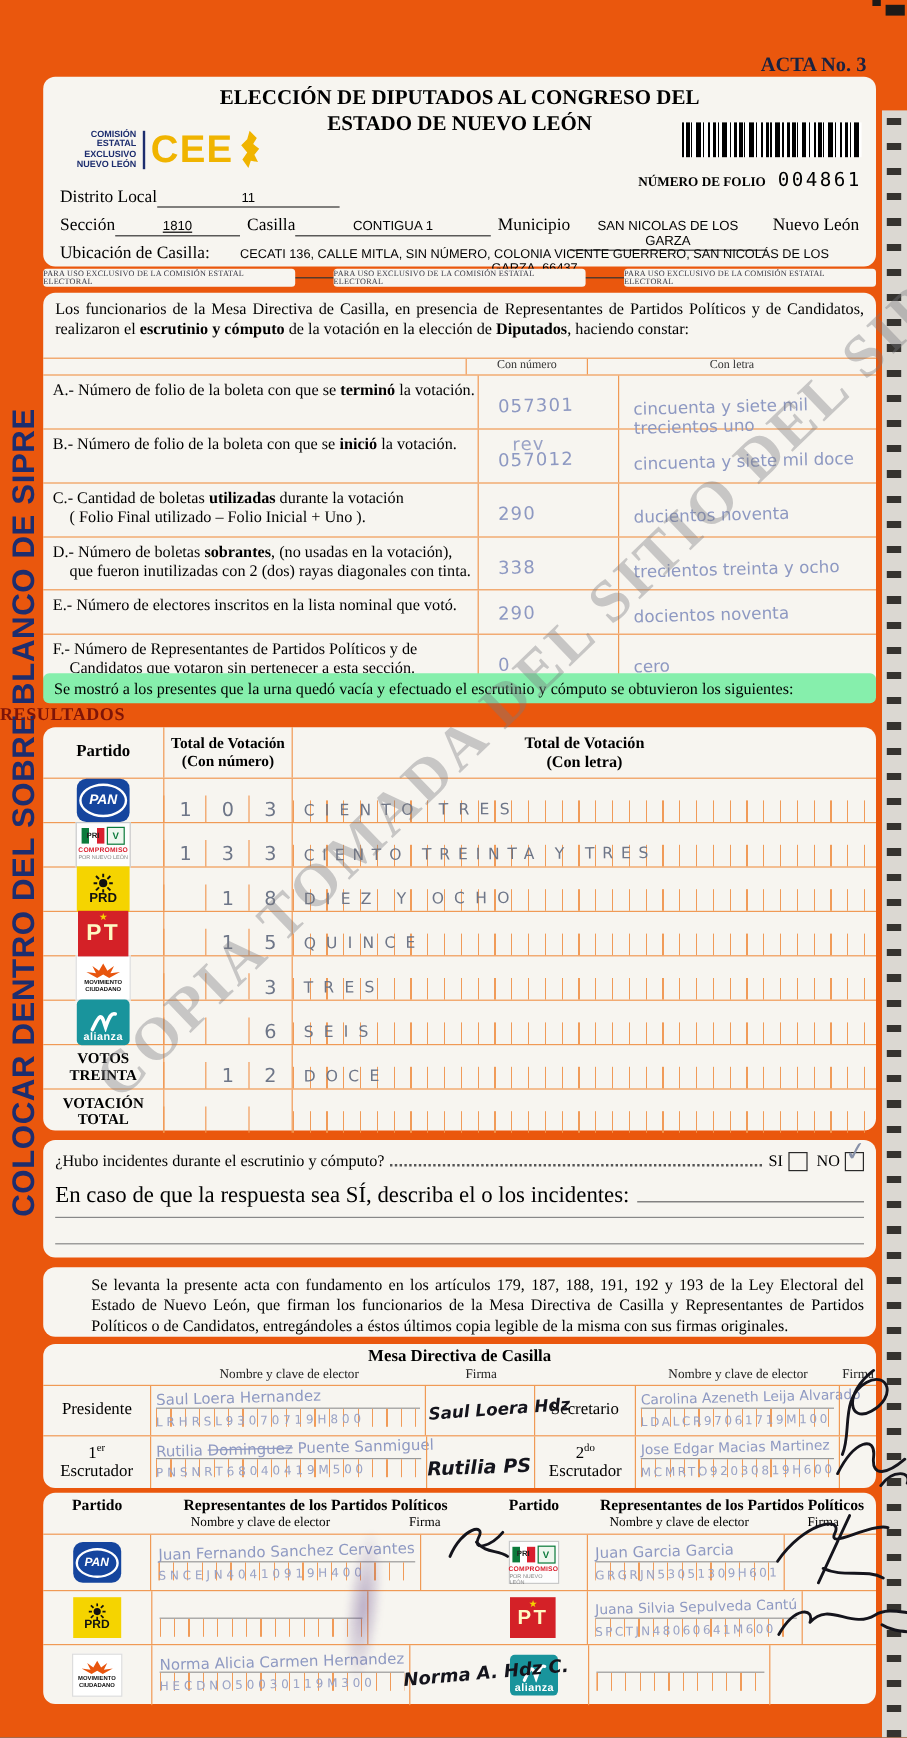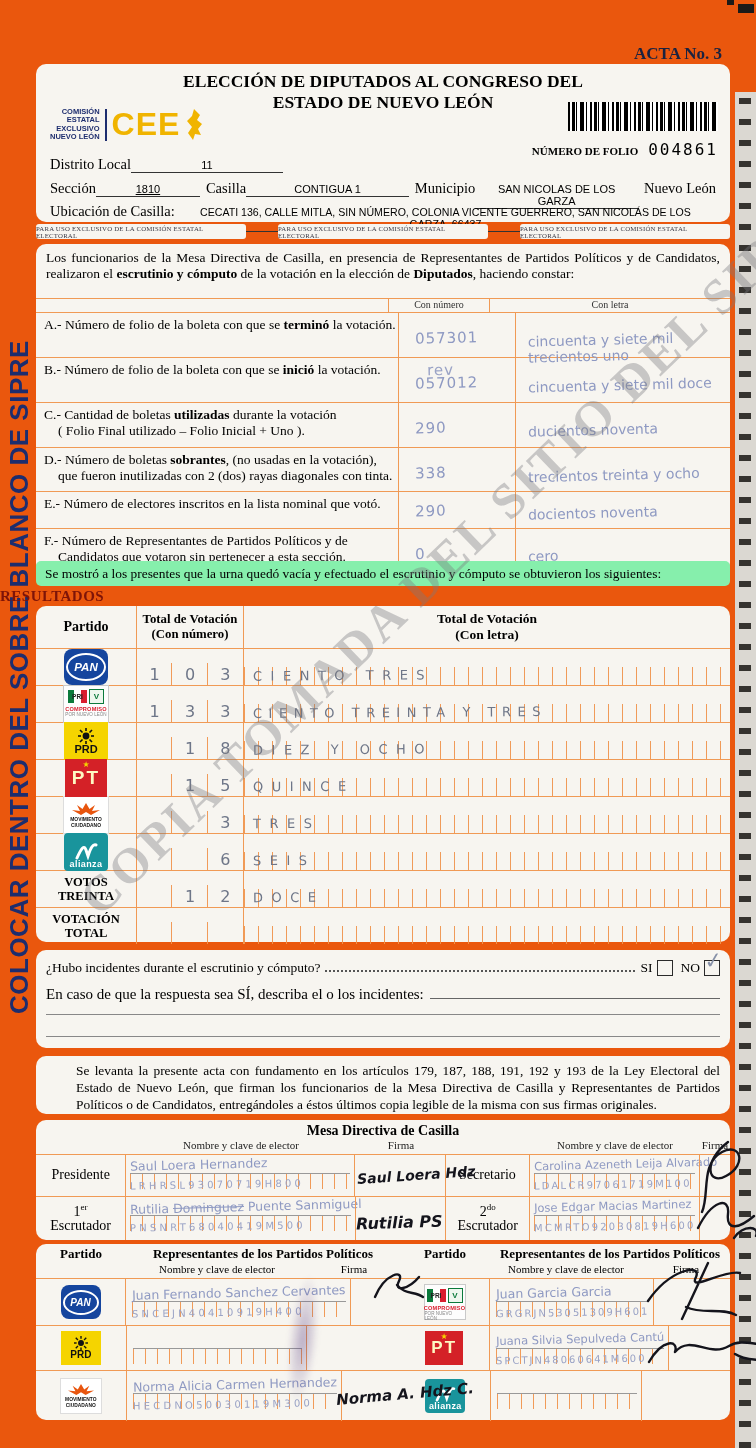--- a/index.html
+++ b/index.html
@@ -20,21 +20,21 @@
   .pencil-scribble{position:absolute;left:40px;top:72px;opacity:.5;}
 
   
   .ink{font-family:"DejaVu Sans",sans-serif;color:#8e99c2;transform:rotate(-1.5deg);display:inline-block;}
   .pencil{font-family:"DejaVu Sans",sans-serif;color:#6e7688;}
   .sigtxt{font-family:"DejaVu Sans",sans-serif;font-style:italic;font-weight:bold;color:#14141c;display:inline-block;}
   svg.sig path{fill:none;stroke:#14141c;stroke-width:2.4;stroke-linecap:round;stroke-linejoin:round;}
 
   
   .hd-title{ text-align:center;font:bold 17.5px "Liberation Serif",serif;line-height:1.2;padding-top:7px;}
-  .org{position:absolute;left:14px;top:42px;display:flex;align-items:center;gap:5px;}
+  .org{position:absolute;left:28px;top:42px;display:flex;align-items:center;gap:5px;}
   .org-lines{font:bold 7.5px "Liberation Sans",sans-serif;color:#1d2d6e;text-align:right;line-height:1.1;}
   .org-div{width:2px;height:32px;background:#1d2d6e;}
   .org-cee{font:900 32px "Liberation Sans",sans-serif;color:#f0b400;letter-spacing:1px;}
   .subtitle{position:absolute;left:180px;top:106px;border:2px solid #1c1c1c;padding:2px 9px;
     font:bold 13.5px "Liberation Serif",serif;white-space:nowrap;}
   .barcode{position:absolute;right:12px;top:38px;width:150px;height:29px;
     background:repeating-linear-gradient(90deg,#000 0 2px,#fff 2px 4px,#000 4px 7px,#fff 7px 8px,#000 8px 9px,#fff 9px 12px,#000 12px 16px,#fff 16px 18px,#000 18px 19px,#fff 19px 22px);}
   .folio{position:absolute;right:12px;top:76px;display:flex;align-items:baseline;gap:10px;}
   .folio-label{font:bold 11px "Liberation Serif",serif;}
   .folio-num{font:16px "DejaVu Sans Mono",monospace;letter-spacing:2px;}
@@ -104,21 +104,21 @@
   .lg-mc{width:46px;height:38px;background:#fff;border:1px solid #ddd;display:flex;flex-direction:column;align-items:center;justify-content:center;gap:1px;}
   .mc-text{font:bold 4.9px "Liberation Sans",sans-serif;color:#111;text-align:center;line-height:1.15;}
   .lg-al{width:44px;height:38px;background:#19949c;border-radius:4px;display:flex;flex-direction:column;align-items:center;justify-content:flex-end;padding-bottom:2px;}
   .al-text{color:#fff;font:bold 9px "Liberation Sans",sans-serif;letter-spacing:.4px;line-height:1;}
 
   
   .inc-line1{display:flex;align-items:flex-end;padding:10px 10px 0 10px;font-size:13.5px;}
   .leader{flex:1;border-bottom:2px dotted #555;margin:0 5px 4px 5px;height:10px;}
   .chk{width:14px;height:14px;border:1.4px solid #2a2a2a;display:inline-block;margin-left:4px;position:relative;}
   .chk .mark{position:absolute;left:-1px;top:-13px;font:22px "DejaVu Sans",sans-serif;color:#8791a8;transform:rotate(-8deg);}
-  .inc-line2{display:flex;align-items:baseline;padding:10px 10px 0 10px;font-size:15px;}
+  .inc-line2{display:flex;align-items:baseline;padding:10px 10px 0 10px;font-size:19px;}
   .inc-underline{flex:1;border-bottom:1px solid #666;margin-left:6px;}
   .blank-line{position:absolute;left:10px;right:10px;border-bottom:1px solid #888;}
 
   .acta-par{padding:7px 10px;font-size:13.4px;line-height:1.25;text-align:justify;margin-left:30px;}
 
   
   .mesa-title{text-align:center;font:bold 14px "Liberation Serif",serif;padding-top:3px;}
   .mesa-sub{display:flex;font-size:11px;color:#222;height:15px;}
   .mesa-row{display:flex;border-top:1px solid #f09a55;}
   .m-label{width:90px;display:flex;flex-direction:column;align-items:center;justify-content:center;font-size:14px;text-align:center;line-height:1.05;}

